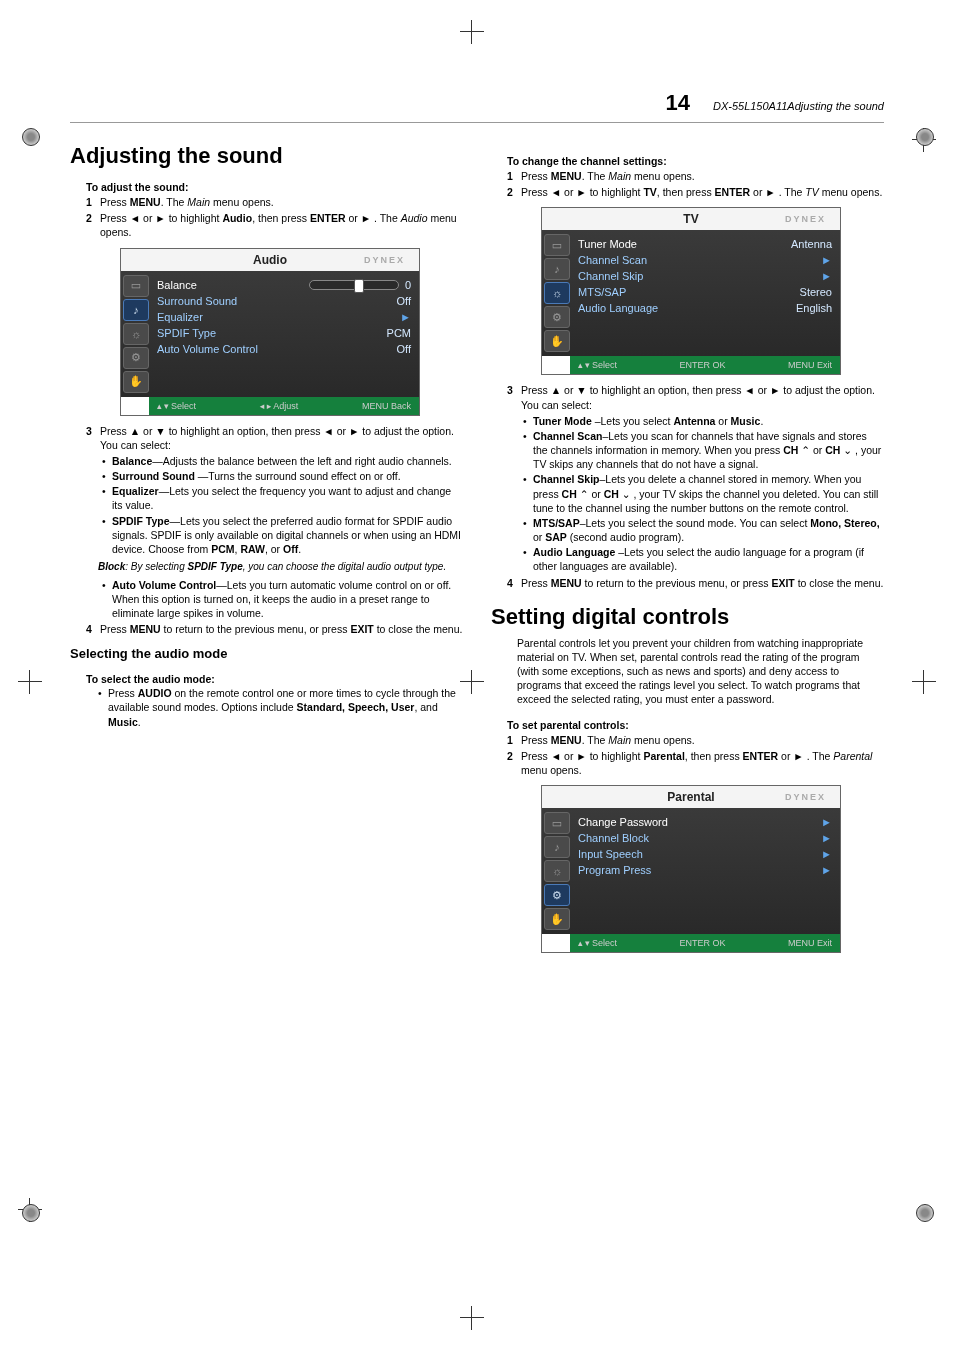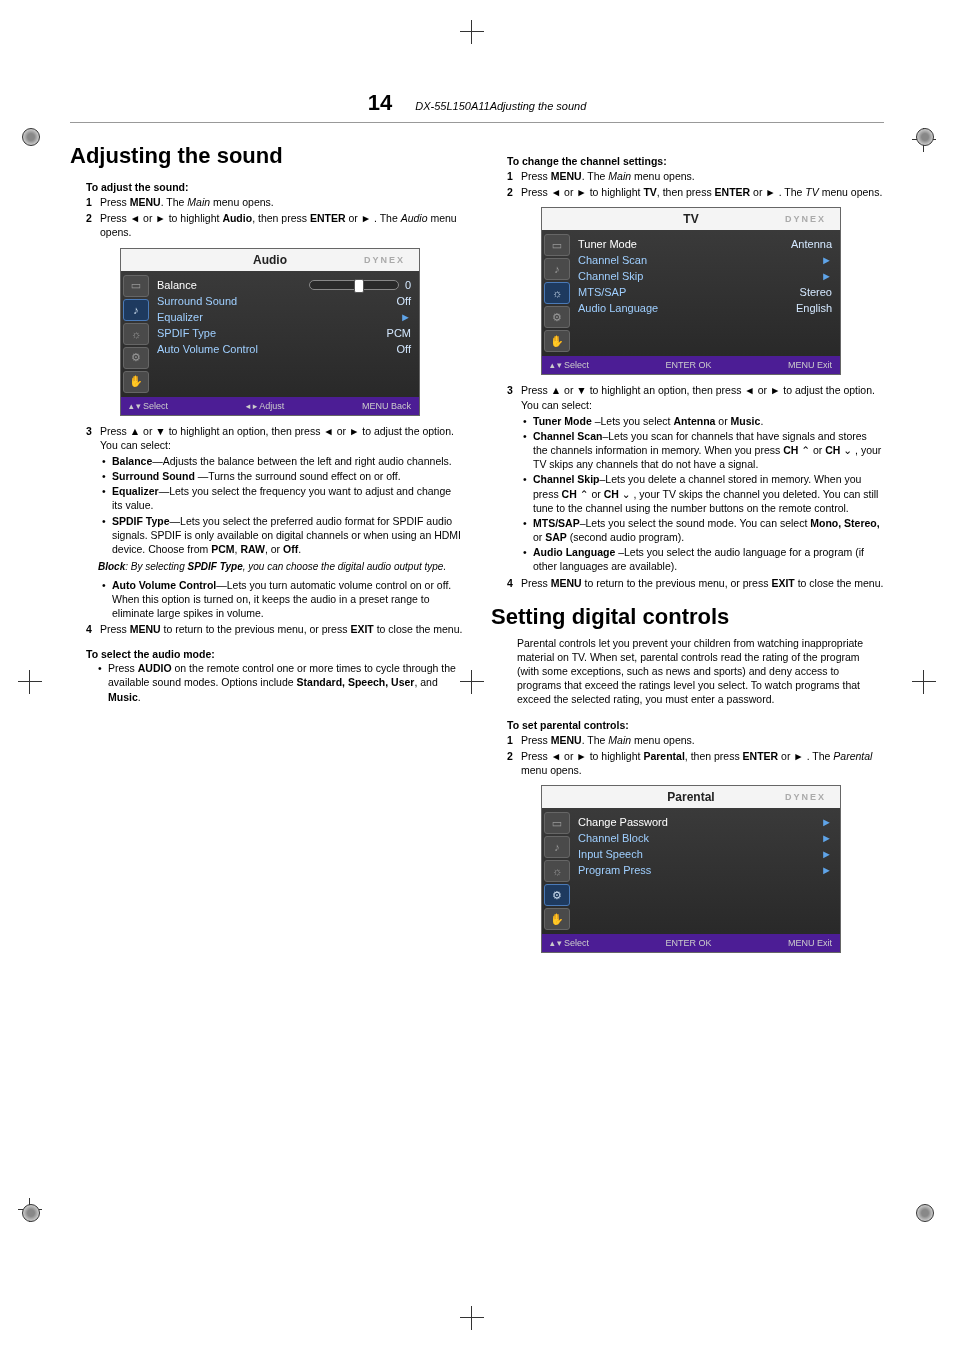--- a/index.html
+++ b/index.html
@@ -23,21 +23,21 @@
     .registration::after { top: 11px; left: 0; height: 1px; width: 24px; }
     .registration-target {
       position: absolute; width: 18px; height: 18px; border: 1px solid #333;
       border-radius: 50%; background: radial-gradient(circle, #888 30%, #ccc 70%);
     }
     .page-content {
       position: absolute;
       left: 70px; top: 90px; right: 70px; bottom: 90px;
     }
     .header-row {
-      display: flex; justify-content: center; align-items: baseline;
+      display: flex; justify-content: flex-end; align-items: baseline;
       border-bottom: 1px solid #999; padding-bottom: 6px; margin-bottom: 20px;
     }
     .page-num { font-size: 22px; font-weight: bold; }
     .model { font-size: 11px; font-style: italic; margin-left: 20px; }
     .header-right { font-size: 11px; font-style: italic; }
     .columns { display: flex; gap: 28px; }
     .col { flex: 1; }
     h1.section-title { font-size: 22px; font-weight: bold; margin-bottom: 6px; }
     h2.sub-title { font-size: 13px; font-weight: bold; margin-top: 10px; margin-bottom: 6px; }
     .bold-label { font-weight: bold; font-size: 10.5px; margin-top: 12px; }
@@ -79,22 +79,22 @@
     .osd-row .arrow { color: #5fa4e8; }
     .osd-slider {
       width: 90px; height: 10px; border: 1px solid #888; border-radius: 5px;
       position: relative; background: #2a2a2a;
     }
     .osd-slider::after {
       content: ''; position: absolute; width: 8px; height: 12px; background: #fff;
       border: 1px solid #555; border-radius: 2px; left: 44px; top: -2px;
     }
     .osd-footer {
-      background: #4c1d95; color: #ddd; font-size: 9px;
-      display: flex; justify-content: space-between; padding: 4px 8px;
+      background: #15803d; color: #ddd; font-size: 9px;
+      display: flex; justify-content: space-between; padding: 4px 8px; margin-left: 28px;
     }
     .osd-footer span { color: #ccc; }
     .b { font-weight: bold; }
     .i { font-style: italic; }
   </style>
 </head>
 <body>
 
 <div class="registration-target" style="left:22px; top:128px;"></div>
 <div class="registration" style="left:460px; top:20px;"></div>
@@ -215,20 +215,21 @@
           <div><span class="b">Auto Volume Control</span><span>—Lets you turn automatic volume control on or off. When this option is turned on, it keeps the audio in a preset range to eliminate large spikes in volume.</span></div>
         </div>
 
       <div class="step">
         <div class="step-num">4</div>
         <div class="step-body">
           <span>Press </span><span class="b">MENU</span><span> to return to the previous menu, or press </span><span class="b">EXIT</span><span> to close the menu.</span>
         </div>
       </div>
 
+      <h2 class="sub-title">Selecting the audio mode</h2>
       <div class="bold-label" style="margin-left:16px;">To select the audio mode:</div>
       <div class="bullet" style="margin-left:28px;">
           <span class="dot">•</span>
           <div>
         <span>Press </span><span class="b">AUDIO</span><span> on the remote control one or more times to cycle through the available sound modes. Options include </span><span class="b">Standard, Speech, User</span><span>, and </span><span class="b">Music</span><span>.</span>
       </div>
         </div>
     </div>
 
     <div class="col">

